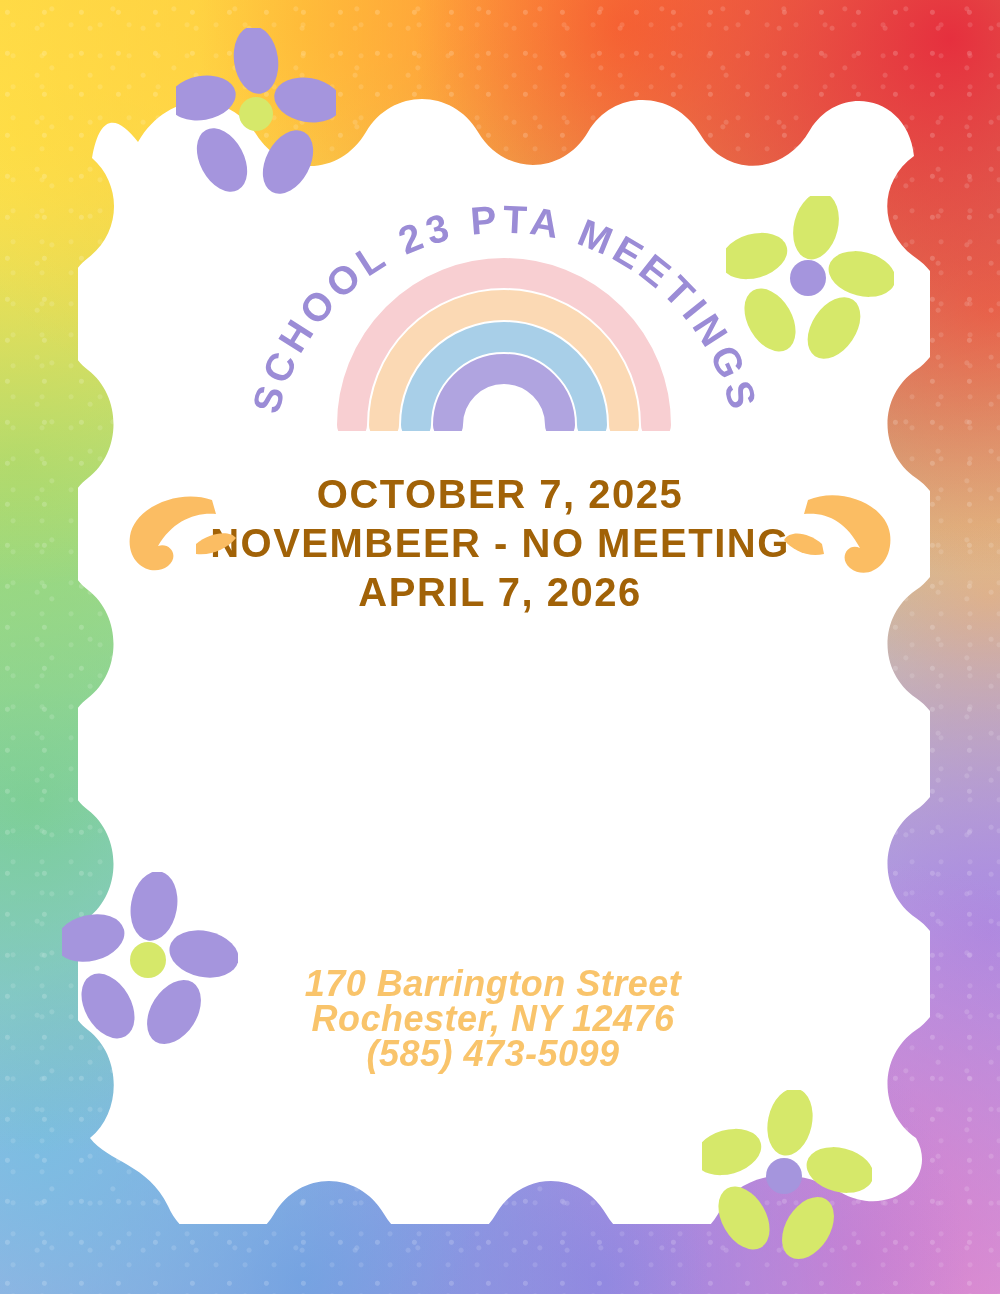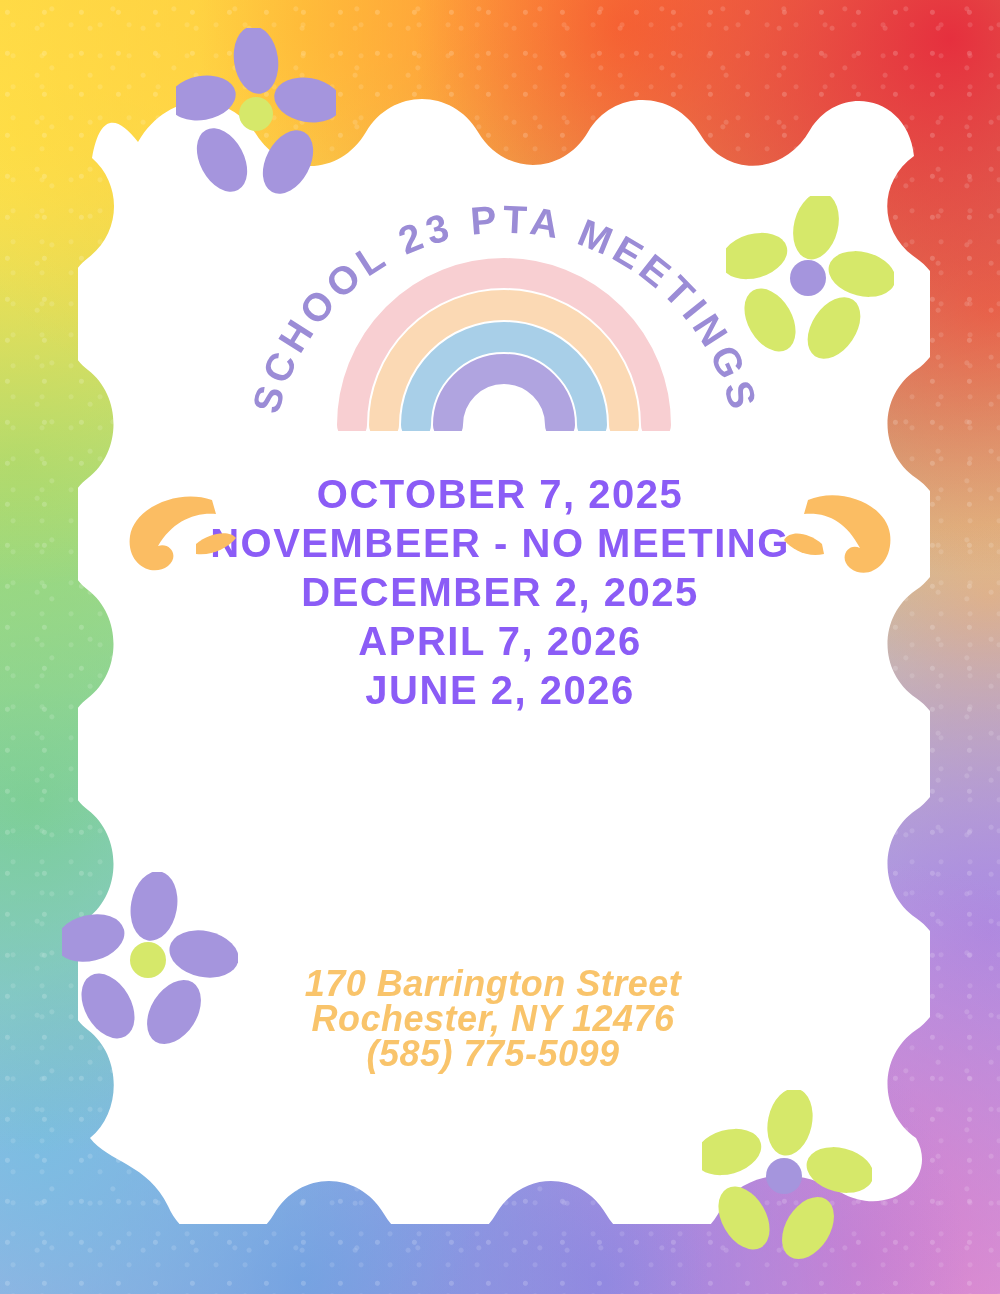--- a/index.html
+++ b/index.html
@@ -101,21 +101,21 @@
     top: 470px;
     width: 1000px;
     text-align: center;
   }
   .date-line {
     font-family: "Liberation Sans", sans-serif;
     font-weight: bold;
     font-size: 40px;
     line-height: 49px;
     letter-spacing: 1.5px;
-    color: #8b5cf6;
+    color: #a16207;
     text-transform: uppercase;
     white-space: nowrap;
   }
 
   
   .address {
     position: absolute;
     left: 0;
     top: 966px;
     width: 986px;
@@ -208,29 +208,27 @@
           <path d="M 54 182 A 120 120 0 0 1 294 182" stroke="#fbd9b4" stroke-width="30"></path>
           <path d="M 86 182 A 88 88 0 0 1 262 182" stroke="#a8cfe8" stroke-width="30"></path>
           <path d="M 118 182 A 56 56 0 0 1 230 182" stroke="#b0a4e0" stroke-width="30"></path>
         </g>
       </svg>
     </div>
 
     <div class="dates">
       <div class="date-line">OCTOBER 7, 2025</div>
       <div class="date-line">NOVEMBEER - NO MEETING</div>
-      <div class="date-line">DECEMBER 2, 2025</div>
       <div class="date-line">APRIL 7, 2026</div>
-      <div class="date-line">JUNE 2, 2026</div>
     </div>
 
     <div class="address">
       <div class="addr-line">170 Barrington Street</div>
       <div class="addr-line">Rochester, NY 12476</div>
-      <div class="addr-line">(585) 775-5099</div>
+      <div class="addr-line">(585) 473-5099</div>
     </div>
 
     <div class="flower" style="left:176px; top:28px; width:160px; height:170px;">
       <svg viewBox="0 0 160 170" xmlns="http://www.w3.org/2000/svg">
         <g fill="#a595dd">
           <ellipse cx="80" cy="32" rx="22" ry="34" transform="rotate(-8 80 32)"></ellipse>
           <ellipse cx="132" cy="72" rx="34" ry="22" transform="rotate(10 132 72)"></ellipse>
           <ellipse cx="112" cy="134" rx="22" ry="34" transform="rotate(28 112 134)"></ellipse>
           <ellipse cx="46" cy="132" rx="22" ry="34" transform="rotate(-28 46 132)"></ellipse>
           <ellipse cx="26" cy="70" rx="34" ry="22" transform="rotate(-10 26 70)"></ellipse>

